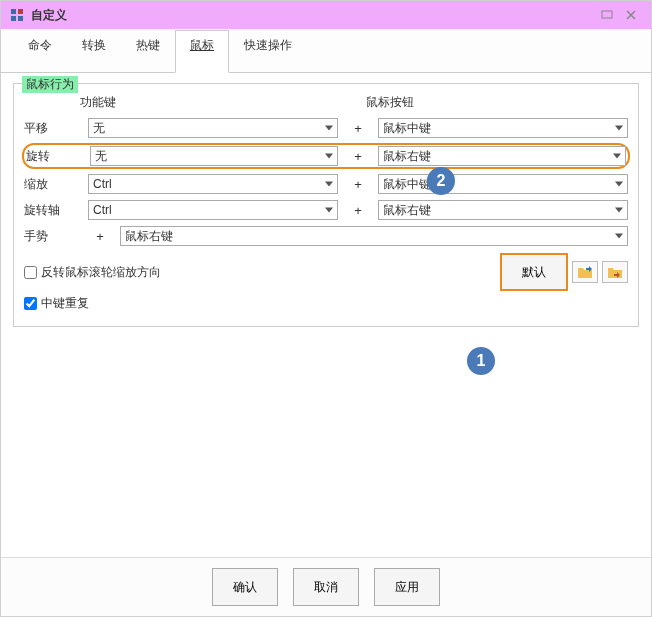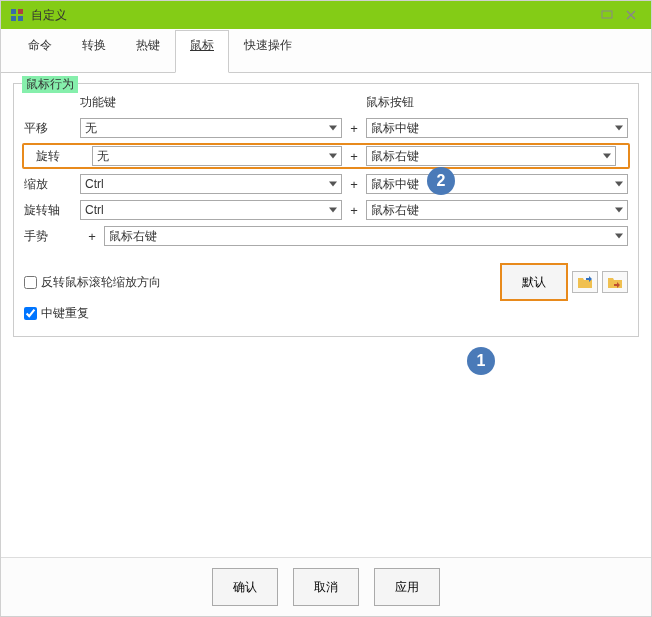--- a/index.html
+++ b/index.html
@@ -1,40 +1,40 @@
 <!DOCTYPE html>
 <html><head>
 <meta charset="utf-8">
 <style>
 * { box-sizing: border-box; margin: 0; padding: 0; }
 body { font-family: 'Microsoft YaHei', 'SimSun', Arial, sans-serif; font-size: 12px; background: #fff; width: 652px; height: 617px; overflow: hidden; color: #333; }
 .window { width: 652px; height: 617px; display: flex; flex-direction: column; background: #fcfcfc; border: 1px solid #d0d0d0; }
-.titlebar { height: 28px; display: flex; align-items: center; padding: 0 8px; background: #84cc16; }
+.titlebar { height: 28px; display: flex; align-items: center; padding: 0 8px; background: #f0abfc; font-weight: bold; }
 .titlebar .icon { width: 16px; height: 16px; margin-right: 6px; }
 .titlebar .title { flex: 1; font-size: 12px; }
 .titlebar .winbtn { width: 24px; height: 18px; display: flex; align-items: center; justify-content: center; color: #888; cursor: pointer; font-size: 12px; }
 .tabs { display: flex; padding: 0 12px; border-bottom: 1px solid #ccc; background: #fdfdfd; }
 .tab { padding: 6px 14px 18px; cursor: pointer; border: 1px solid transparent; border-bottom: none; position: relative; top: 1px; background: transparent; }
 .tab.active { background: #fff; border-color: #ccc; border-bottom: 1px solid #fff; text-decoration: underline; }
 .content { flex: 1; padding: 10px 12px; background: #fff; position: relative; }
 .fieldset { border: 1px solid #ccc; padding: 8px 10px 14px; position: relative; }
 .legend { position: absolute; top: -8px; left: 8px; background: #86efac; padding: 0 4px; font-size: 12px; }
 .headers { display: flex; margin-bottom: 4px; }
 .col-label { width: 56px; }
 .col-funckey { flex: 1; }
 .col-plus { width: 24px; text-align: center; }
 .col-mousebtn { flex: 1; }
 .hdr { font-size: 12px; padding: 2px 0; }
-.row { display: flex; align-items: center; margin-bottom: 4px; padding: 1px 0; position: relative; }
+.row { display: flex; align-items: center; margin-bottom: 4px; padding: 1px 0; position: relative; gap: 8px; }
 .row-label { width: 56px; font-size: 12px; }
 .combo { flex: 1; height: 20px; border: 1px solid #aaa; background: #fff; display: flex; align-items: center; padding: 0 4px; position: relative; cursor: pointer; }
 .combo .caret { position: absolute; right: 4px; top: 50%; transform: translateY(-50%); width: 0; height: 0; border-left: 4px solid transparent; border-right: 4px solid transparent; border-top: 5px solid #555; }
 .plus { width: 24px; text-align: center; font-size: 13px; }
-.highlight-row { border: 2px solid #e88a1c; border-radius: 2px; padding: 1px 12px; margin-left: -2px; margin-right: -2px; justify-content: space-between; }
-.options-row { display: flex; align-items: center; margin-top: 16px; }
+.highlight-row { border: 2px solid #e88a1c; border-radius: 12px; padding: 1px 2px; margin-left: -2px; margin-right: -2px; justify-content: space-between; }
+.options-row { display: flex; align-items: center; margin-top: 6px; }
 .check { display: flex; align-items: center; gap: 4px; cursor: pointer; }
 .check input { width: 13px; height: 13px; }
 .spacer { flex: 1; }
 .btn { height: 38px; padding: 0 20px; border: 1px solid #aaa; background: #f5f5f5; cursor: pointer; font-size: 12px; min-width: 64px; }
 .btn-default { border: 2px solid #e88a1c; }
 .iconbtn { width: 26px; height: 22px; border: 1px solid #bbb; background: #f9f9f9; margin-left: 4px; display: flex; align-items: center; justify-content: center; cursor: pointer; }
 .bottom-buttons { display: flex; justify-content: center; gap: 15px; padding: 10px 0; border-top: 1px solid #ddd; background: #fcfcfc; }
 .badge { position: absolute; width: 28px; height: 28px; border-radius: 50%; background: #4a7ab8; color: #fff; display: flex; align-items: center; justify-content: center; font-size: 16px; font-weight: bold; z-index: 10; }
 .badge1 { top: 274px; left: 466px; }
 .badge2 { top: 94px; left: 426px; }

